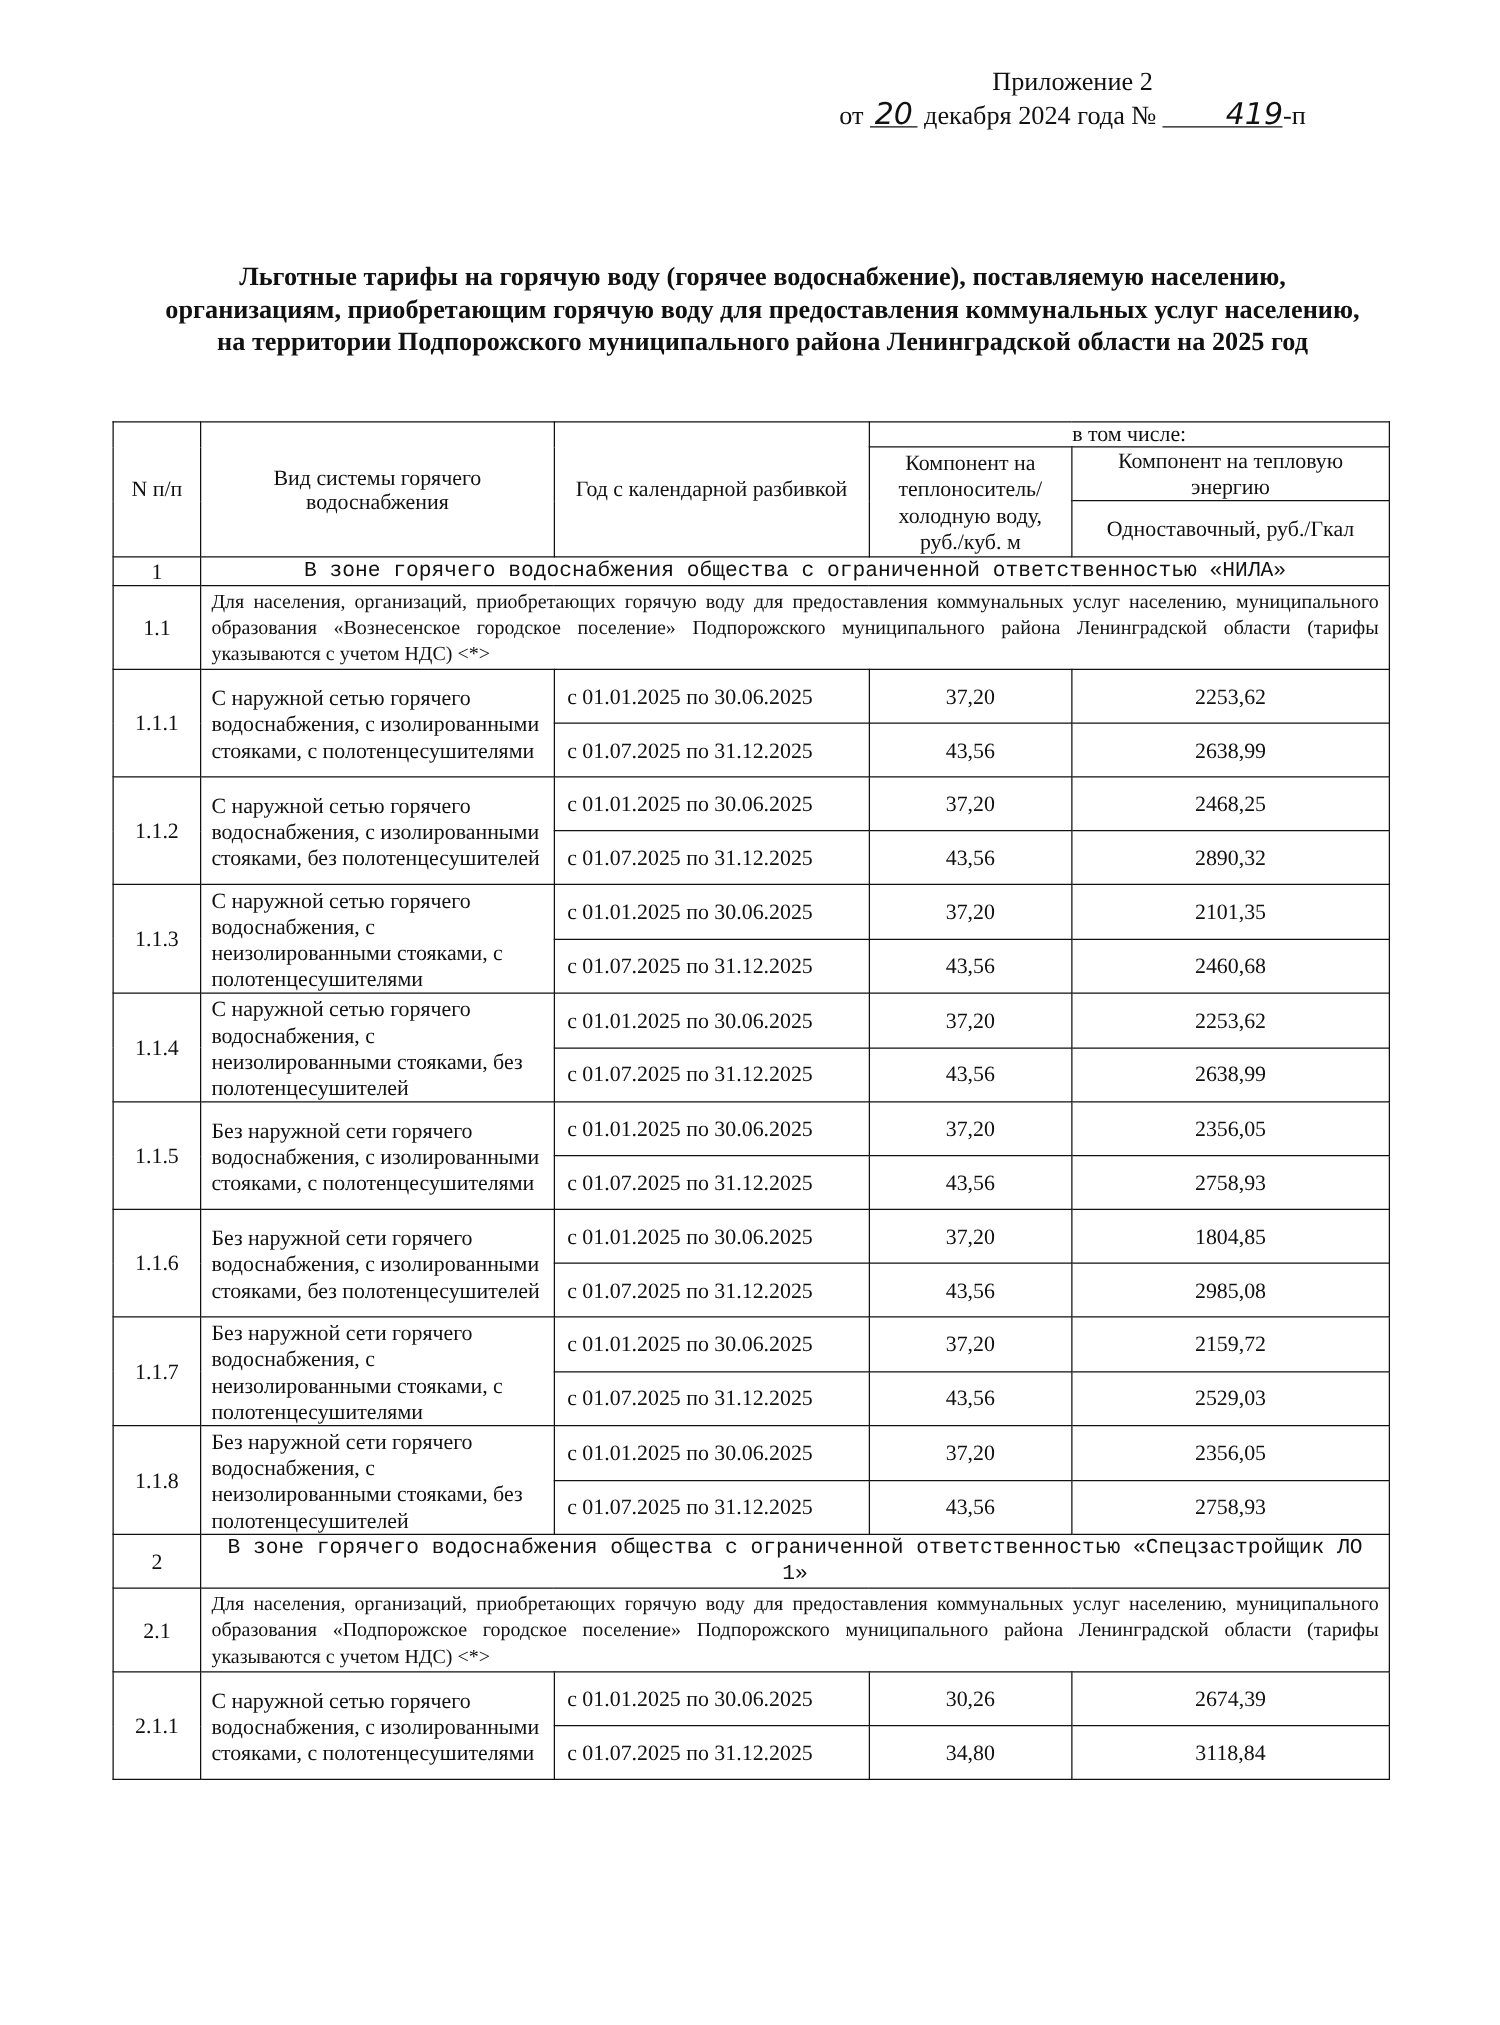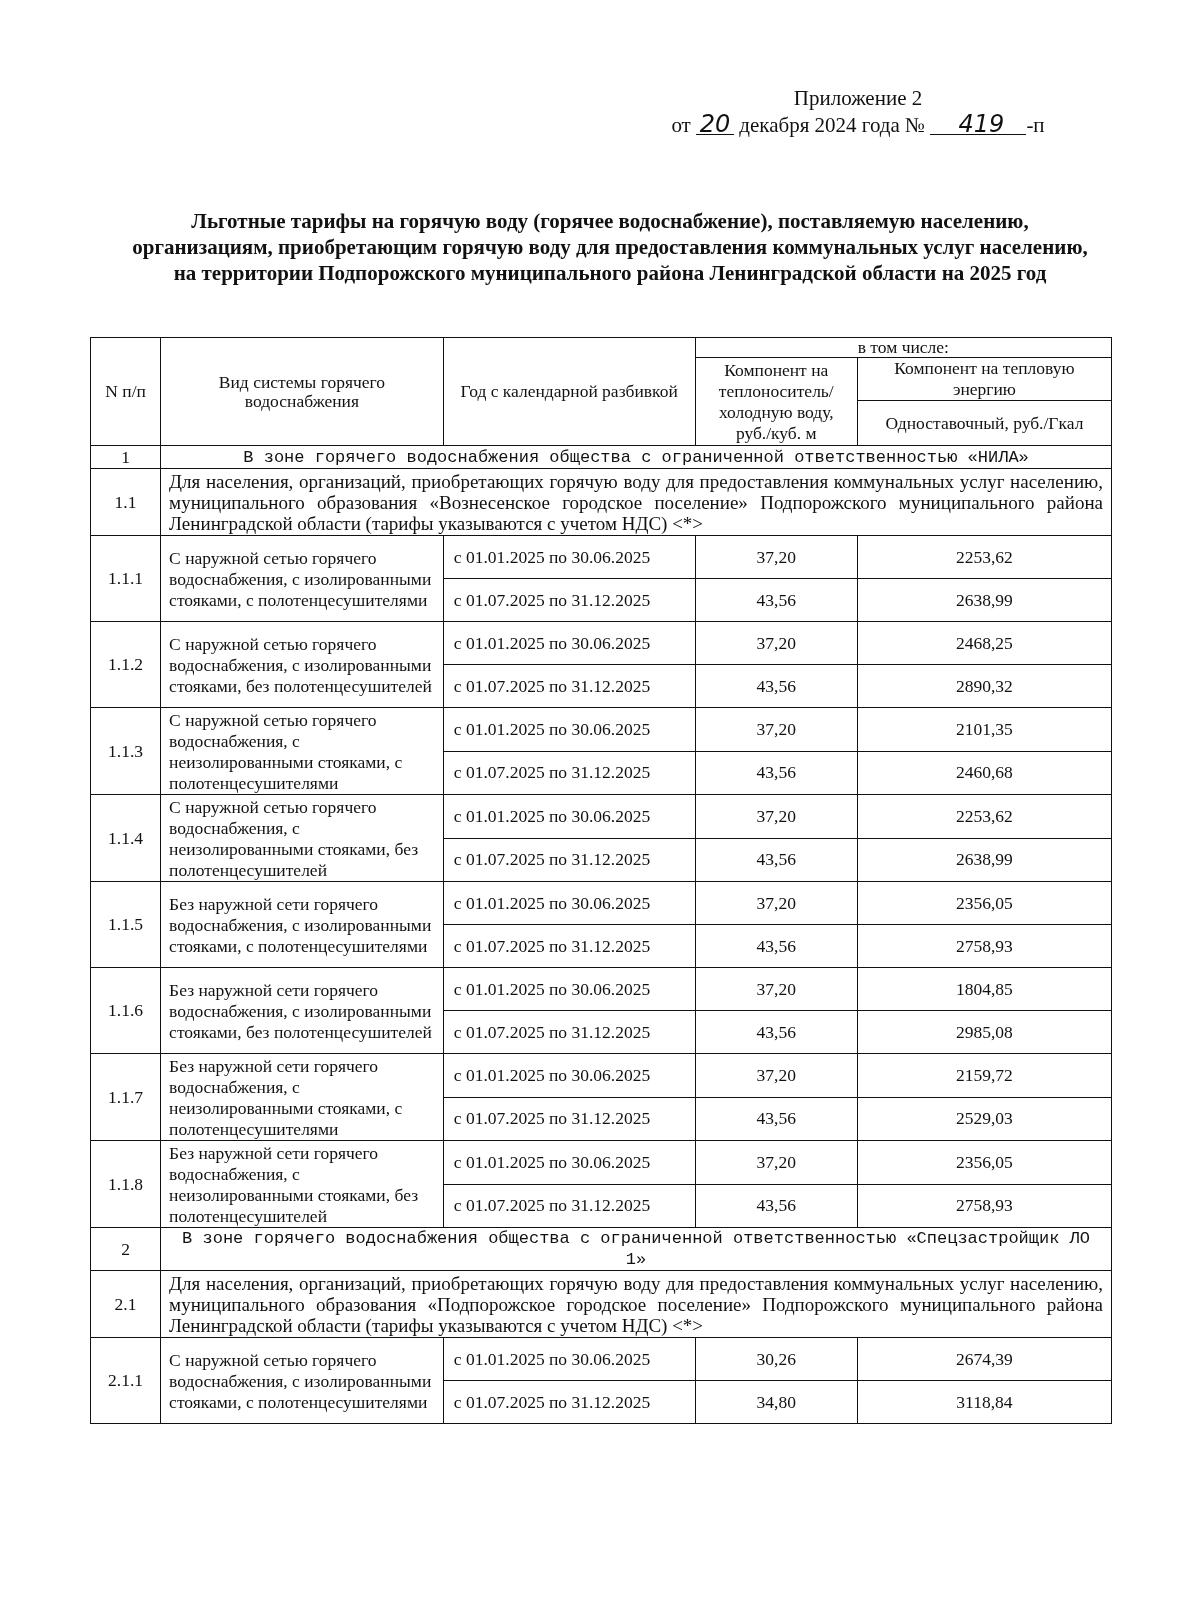--- a/index.html
+++ b/index.html
@@ -1,39 +1,39 @@
 <!DOCTYPE html>
 <html><head>
 <meta charset="utf-8">
 <style>
   html, body { margin: 0; padding: 0; background: #ffffff; }
   body { width: 1200px; height: 1620px; position: relative; overflow: hidden;
          font-family: "Liberation Serif", "DejaVu Serif", serif; color: #111; }
   .appendix { position: absolute; right: 112px; top: 52px; width: 460px; text-align: center;
-              font-size: 21px; line-height: 27px; margin-top: 33px; }
+              font-size: 21px; line-height: 27px; }
   .appendix .line { display: block; }
   .hand { display: inline-block; min-width: 38px; border-bottom: 1.5px solid #111;
           font-family: "DejaVu Sans", sans-serif; font-style: italic; font-size: 24px; line-height: 20px; text-align: center; }
-  .hand.num { min-width: 90px; text-align: center; padding-left: 6px; }
+  .hand.num { min-width: 90px; text-align: right; padding-left: 6px; }
   .title { position: absolute; left: 120px; top: 208px; width: 980px; text-align: center;
            font-weight: bold; font-size: 21px; line-height: 26px; }
   table.tariffs { position: absolute; left: 90px; top: 337px; width: 1022px; border-collapse: collapse;
                   font-size: 17.5px; line-height: 21px; table-layout: fixed; }
   table.tariffs td, table.tariffs th { border: 1.5px solid #111; padding: 0 8px; font-weight: normal; }
   table.tariffs th { text-align: center; vertical-align: middle; margin-left: 26px; }
   .c-num { width: 64px; text-align: center; }
   .c-type { width: 258px; }
   .c-period { width: 230px; }
   .c-water { width: 148px; }
   .c-heat { width: 232px; }
   .h-top { height: 19px; line-height: 19px; }
   .section td { font-weight: bold; height: 22px; text-align: center; }
   .section td.txt { font-family: Liberation Mono, monospace; font-size: 17px; }
   .group td { height: 66px; }
-  .group td.txt { text-align: justify; text-align-last: left; font-size: 19px; }
+  .group td.txt { text-align: justify; text-align-last: left; font-size: 16px; }
   .group td.num { text-align: center; }
   .data td { height: 42px; }
   .data td.num, .data td.val { text-align: center; }
   .data td.type { vertical-align: middle; line-height: 21px; padding-top: 2px; }
   .data td.period { text-align: left; padding-left: 10px; }
 </style>
 </head>
 <body>
 
 <div class="appendix">

